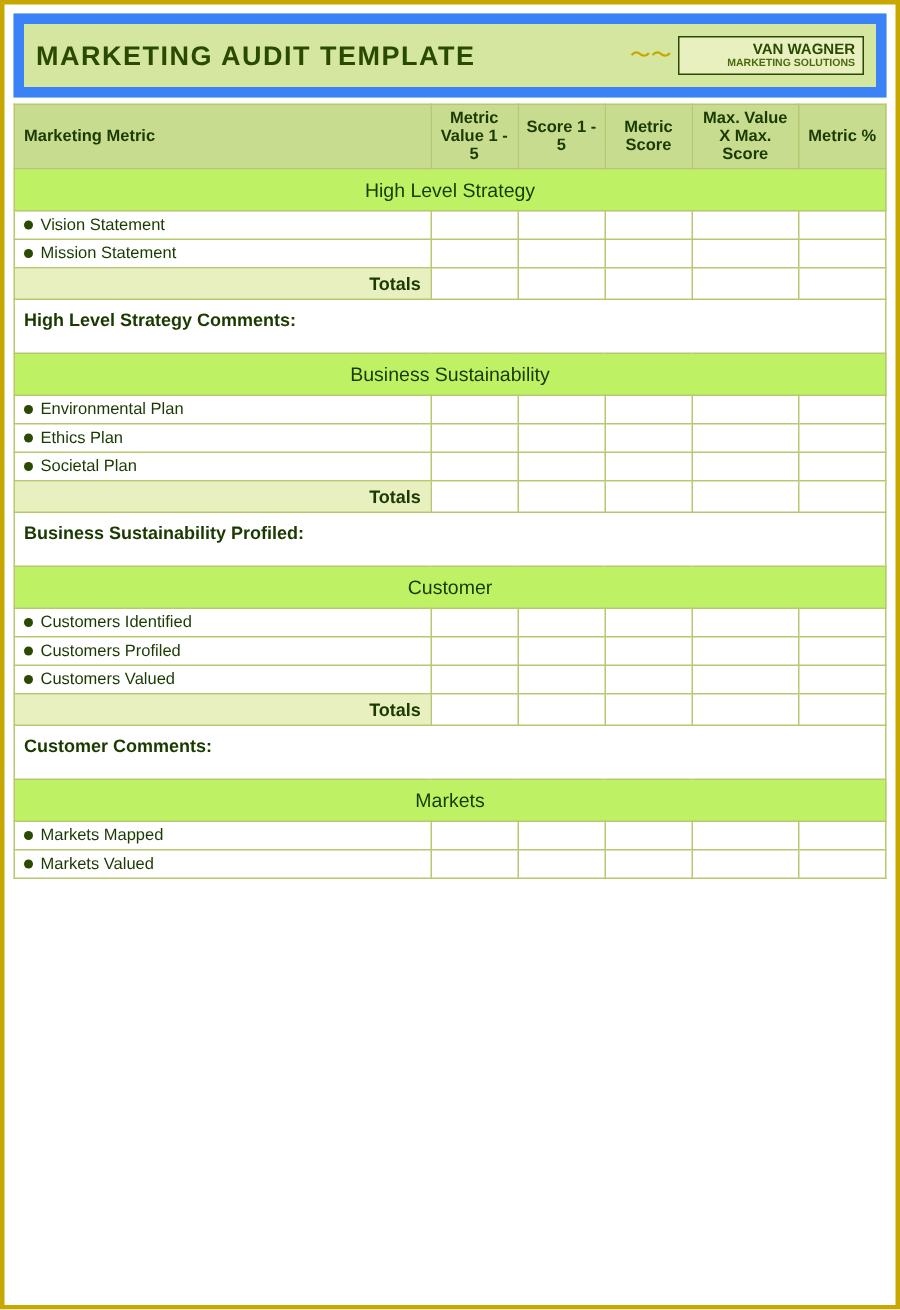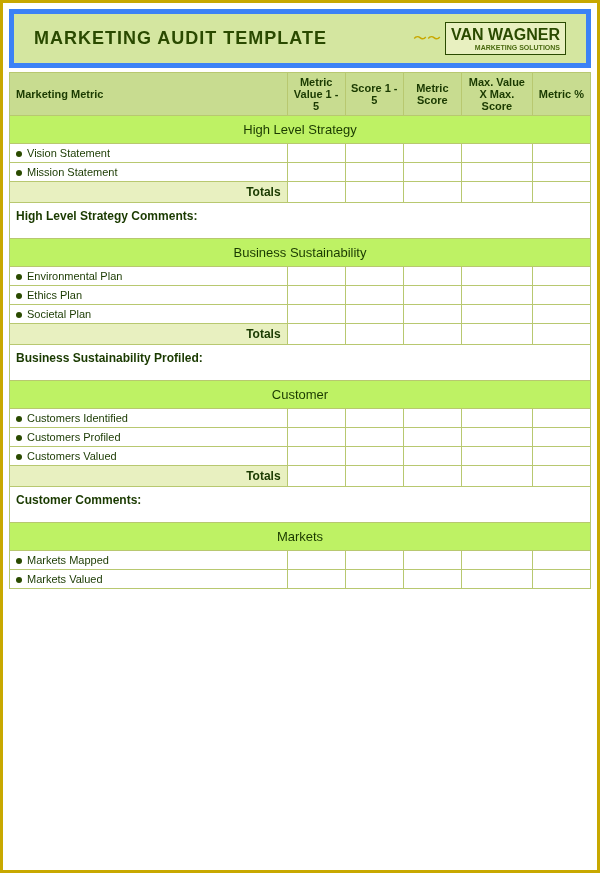--- a/index.html
+++ b/index.html
@@ -13,48 +13,49 @@
     }
     .page {
       width: 600px;
       min-height: 873px;
       background: #fff;
       border: 3px solid #c8a800;
       padding: 6px;
     }
     .header {
       background: #d4e6a0;
-      border: 5px solid #3b82f6;
+      border: 7px solid #3b82f6;
       display: flex;
       align-items: center;
       justify-content: space-between;
-      padding: 8px 20px;
+      padding: 8px 8px;
       margin-bottom: 4px;
     }
     .header-title {
       font-size: 18px;
       font-weight: bold;
       color: #2a4a00;
       letter-spacing: 1px;
     }
     .logo {
       display: flex;
       flex-direction: column;
       align-items: flex-end;
       font-size: 8px;
       color: #2a4a00;
       font-weight: bold;
       border: 1px solid #2a4a00;
       padding: 3px 5px;
       background: #e8f0c0;
     }
     .logo-brand {
-      font-size: 16px;
+      font-size: 10px;
       font-weight: bold;
       color: #2a4a00;
+      margin-left: 44px;
     }
     .logo-sub {
       font-size: 7px;
       color: #4a6a10;
     }
     .logo-wave {
       color: #c8a800;
       font-size: 14px;
       margin-right: 4px;
     }

